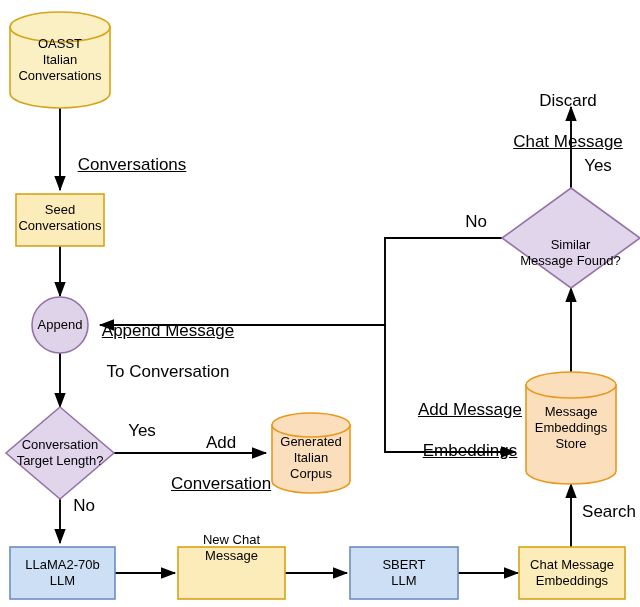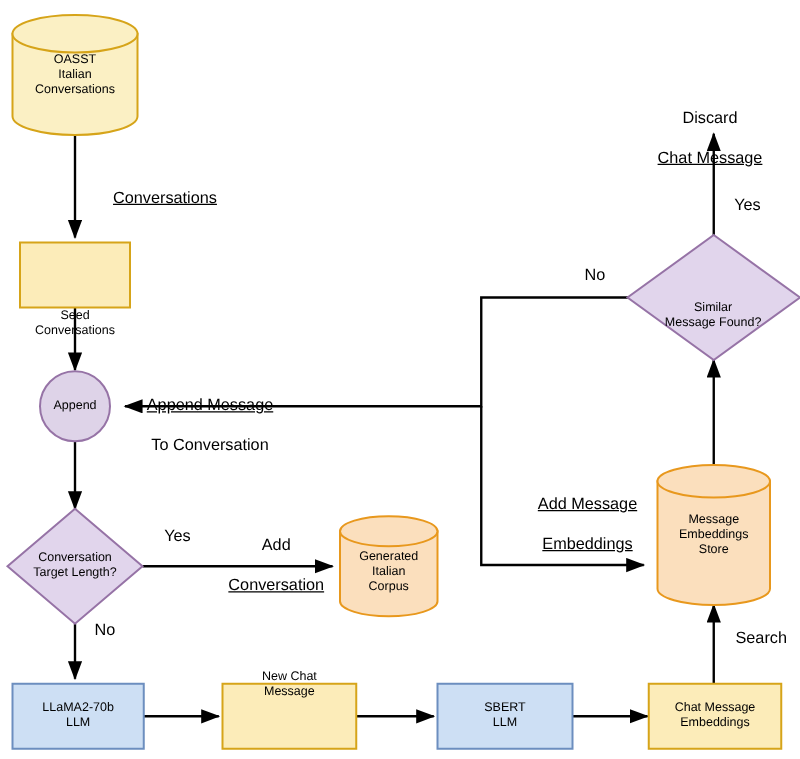--- a/index.html
+++ b/index.html
@@ -22,31 +22,31 @@
     width: 640px;
     height: 607px;
   }
   .node-label {
     position: absolute;
     display: flex;
     align-items: center;
     justify-content: center;
     text-align: center;
     font-family: "Liberation Sans", sans-serif;
-    font-size: 10px;
+    font-size: 13px;
     color: #000000;
     line-height: 1.22;
     white-space: pre-line;
     pointer-events: none;
   }
   .edge-label {
     position: absolute;
     text-align: center;
     font-family: "Liberation Sans", sans-serif;
-    font-size: 13px;
+    font-size: 17px;
     color: #000000;
     line-height: 1.22;
     white-space: pre-line;
     pointer-events: none;
   }
   .edge-label.u2 > span.l2 { text-decoration: underline; }
   .edge-label .l1 { display: block; }
   .edge-label .l2 { display: block; }
 </style>
 </head>
@@ -119,21 +119,21 @@
       <ellipse cx="571" cy="385" rx="45" ry="13" fill="#fbdfbd" stroke="#e8981d" stroke-width="1.6"></ellipse>
     </g>
 
     <polygon points="571,188 640,238 571,288 502,238" fill="#e1d5ec" stroke="#9673a6" stroke-width="1.6"></polygon>
   </svg>
 
   <div class="node-label" style="left:10px; top:12px; width:100px; height:96px;">OASST
 Italian
 Conversations</div>
 
-  <div class="node-label" style="left:8px; top:194px; width:104px; height:48px;margin-top:41px;">Seed
+  <div class="node-label" style="left:8px; top:194px; width:104px; height:48px;">Seed
 Conversations</div>
 
   <div class="node-label" style="left:28px; top:297px; width:64px; height:56px;">Append</div>
 
   <div class="node-label" style="left:0px; top:427px; width:120px; height:52px;">Conversation
 Target Length?</div>
 
   <div class="node-label" style="left:272px; top:428px; width:78px; height:60px;">Generated
 Italian
 Corpus</div>

